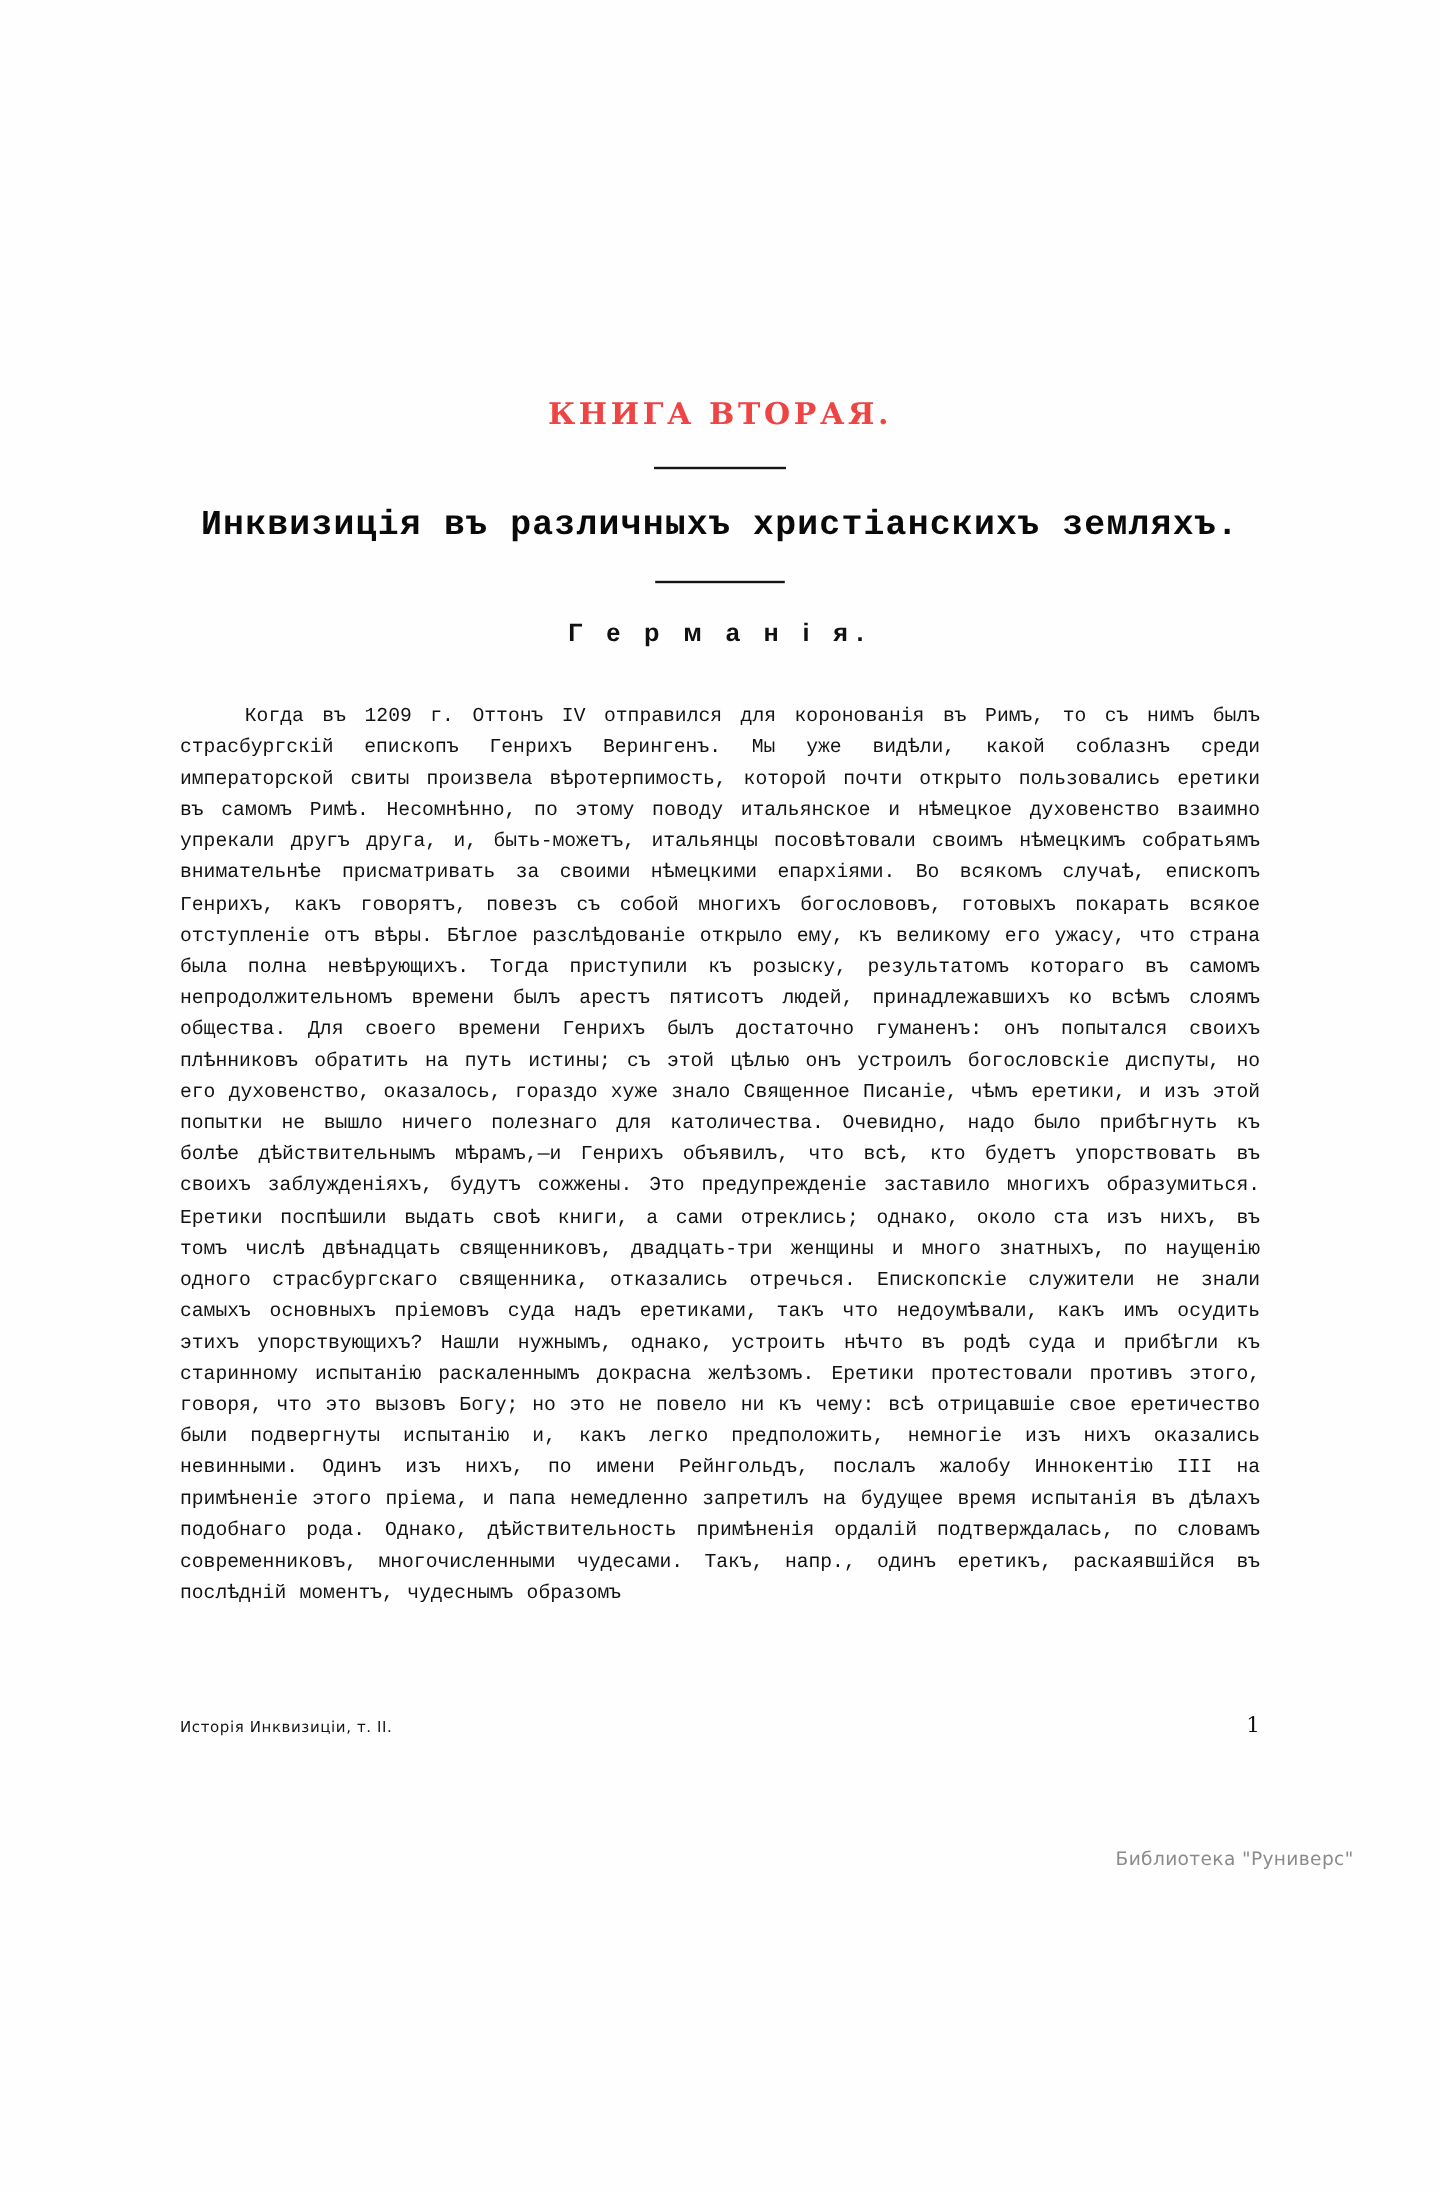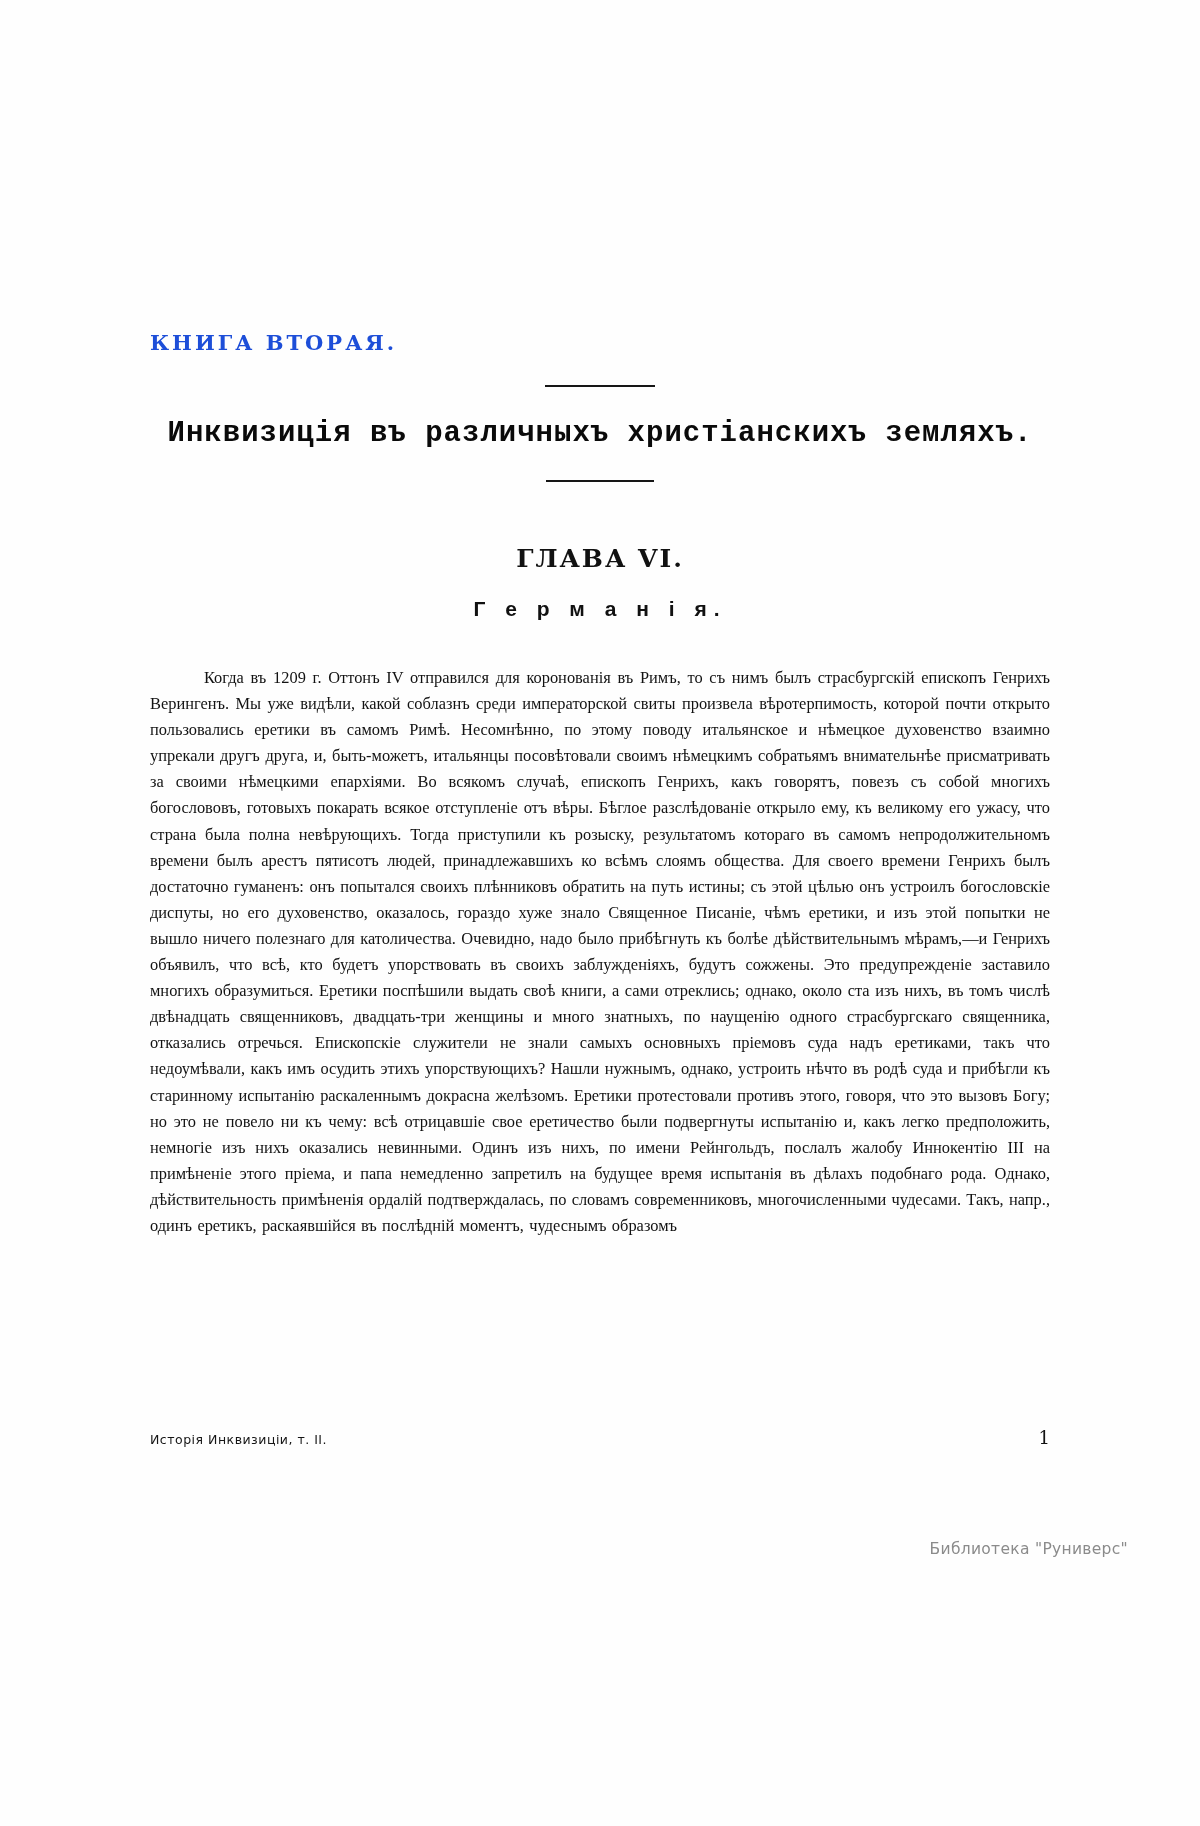--- a/index.html
+++ b/index.html
@@ -22,25 +22,26 @@
     height: 1826px;
     background: #fefefe;
   }
   .scan {
     position: absolute;
     left: 150px;
     top: 330px;
     width: 900px;
   }
   .book-title {
+    text-align: center;
     font-family: "DejaVu Serif", serif;
-    font-size: 21px;
+    font-size: 25px;
     letter-spacing: 3px;
     font-weight: 700;
-    color: #1d4ed8;
+    color: #ef4444;
     margin: 0 0 0 0;
   }
   .rule {
     width: 110px;
     height: 2px;
     background: #161616;
     margin: 30px auto 30px auto;
   }
   .rule.short { width: 108px; }
   .section-title {
@@ -64,21 +65,21 @@
     text-align: center;
     font-family: Liberation Sans, sans-serif;
     font-weight: 700;
     font-size: 21px;
     letter-spacing: 7px;
     margin: 24px 0 0 0;
     color: #111;
   }
   .body-text {
     margin: 44px 0 0 0;
-    font-family: Liberation Serif, serif;
+    font-family: Liberation Mono, monospace;
     font-size: 16.4px;
     line-height: 26.1px;
     text-align: justify;
     text-indent: 54px;
     color: #121212;
     word-spacing: 1.2px;
   }
   .footer {
     position: absolute;
     left: 150px;
@@ -118,21 +119,20 @@
   <div class="scan">
 
     <h1 class="book-title">КНИГА ВТОРАЯ.</h1>
 
     <div class="rule"></div>
 
     <h2 class="section-title">Инквизиція въ различныхъ христіанскихъ земляхъ.</h2>
 
     <div class="rule short"></div>
 
-    <h3 class="chapter">ГЛАВА VI.</h3>
 
     <h4 class="chapter-sub">Г е р м а н і я.</h4>
 
     <p class="body-text">Когда въ 1209 г. Оттонъ IV отправился для коронованія въ Римъ, то съ нимъ былъ страсбургскій епископъ Генрихъ Верингенъ. Мы уже видѣли, какой соблазнъ среди императорской свиты произвела вѣротерпимость, которой почти открыто пользовались еретики въ самомъ Римѣ. Несомнѣнно, по этому поводу итальянское и нѣмецкое духовенство взаимно упрекали другъ друга, и, быть-можетъ, итальянцы посовѣтовали своимъ нѣмецкимъ собратьямъ внимательнѣе присматривать за своими нѣмецкими епархіями. Во всякомъ случаѣ, епископъ Генрихъ, какъ говорятъ, повезъ съ собой многихъ богослововъ, готовыхъ покарать всякое отступленіе отъ вѣры. Бѣглое разслѣдованіе открыло ему, къ великому его ужасу, что страна была полна невѣрующихъ. Тогда приступили къ розыску, результатомъ котораго въ самомъ непродолжительномъ времени былъ арестъ пятисотъ людей, принадлежавшихъ ко всѣмъ слоямъ общества. Для своего времени Генрихъ былъ достаточно гуманенъ: онъ попытался своихъ плѣнниковъ обратить на путь истины; съ этой цѣлью онъ устроилъ богословскіе диспуты, но его духовенство, оказалось, гораздо хуже знало Священное Писаніе, чѣмъ еретики, и изъ этой попытки не вышло ничего полезнаго для католичества. Очевидно, надо было прибѣгнуть къ болѣе дѣйствительнымъ мѣрамъ,—и Генрихъ объявилъ, что всѣ, кто будетъ упорствовать въ своихъ заблужденіяхъ, будутъ сожжены. Это предупрежденіе заставило многихъ образумиться. Еретики поспѣшили выдать своѣ книги, а сами отреклись; однако, около ста изъ нихъ, въ томъ числѣ двѣнадцать священниковъ, двадцать-три женщины и много знатныхъ, по наущенію одного страсбургскаго священника, отказались отречься. Епископскіе служители не знали самыхъ основныхъ пріемовъ суда надъ еретиками, такъ что недоумѣвали, какъ имъ осудить этихъ упорствующихъ? Нашли нужнымъ, однако, устроить нѣчто въ родѣ суда и прибѣгли къ старинному испытанію раскаленнымъ докрасна желѣзомъ. Еретики протестовали противъ этого, говоря, что это вызовъ Богу; но это не повело ни къ чему: всѣ отрицавшіе свое еретичество были подвергнуты испытанію и, какъ легко предположить, немногіе изъ нихъ оказались невинными. Одинъ изъ нихъ, по имени Рейнгольдъ, послалъ жалобу Иннокентію III на примѣненіе этого пріема, и папа немедленно запретилъ на будущее время испытанія въ дѣлахъ подобнаго рода. Однако, дѣйствительность примѣненія ордалій подтверждалась, по словамъ современниковъ, многочисленными чудесами. Такъ, напр., одинъ еретикъ, раскаявшійся въ послѣдній моментъ, чудеснымъ образомъ</p>
 
   </div>
 
   <div class="footer">
     <span class="footer-left">Исторія Инквизиціи, т. II.</span>
     <span class="footer-right">1</span>

